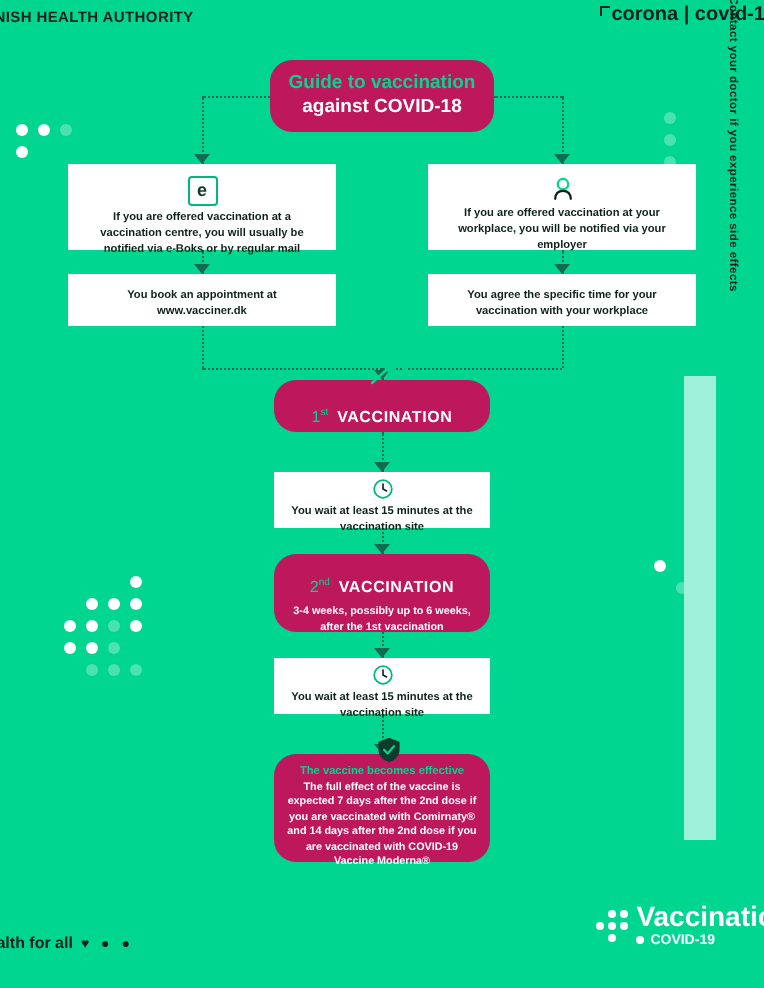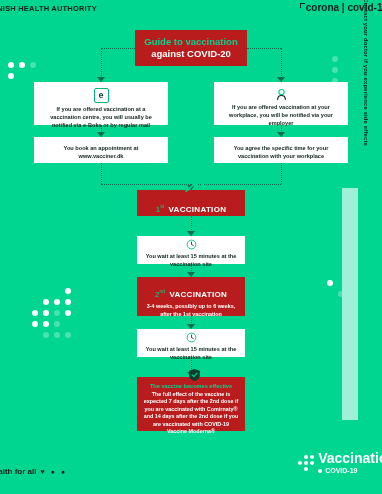--- a/index.html
+++ b/index.html
@@ -115,22 +115,23 @@
   .box {
     position: absolute;
     box-sizing: border-box;
     z-index: 3;
   }
   .box.white {
     background: #ffffff;
     color: #10221c;
   }
   .box.dark {
-    background: #b91c1c;
+    background: #be185d;
     color: #ffffff;
+    border-radius: 11px;
   }
   .box-inner {
     padding: 6px 8px;
     text-align: center;
   }
   .bodytext {
     font-size: 5.6px;
     line-height: 8px;
     font-weight: bold;
   }
@@ -401,21 +402,21 @@
   <div class="arrow" style="left:187px; top:272px;"></div>
 
   <div class="conn v" style="left:191px; top:316px; height:13px;"></div>
   <div class="arrow" style="left:187px; top:324px;"></div>
 
   <div class="conn v" style="left:191px; top:357px; height:20px;"></div>
   <div class="arrow" style="left:187px; top:372px;"></div>
 
   <div class="box dark" id="title-box">
     <div id="title-line1">Guide to vaccination</div>
-    <div id="title-line2">against COVID-20</div>
+    <div id="title-line2">against COVID-18</div>
   </div>
 
   <div class="box white" id="box-left-1">
     <div class="box-inner">
       <div class="icon-row">
         <div class="ebox-icon">e</div>
       </div>
       <div class="bodytext">If you are offered vaccination at a vaccination centre, you will usually be notified via e-Boks or by regular mail</div>
     </div>
   </div>

